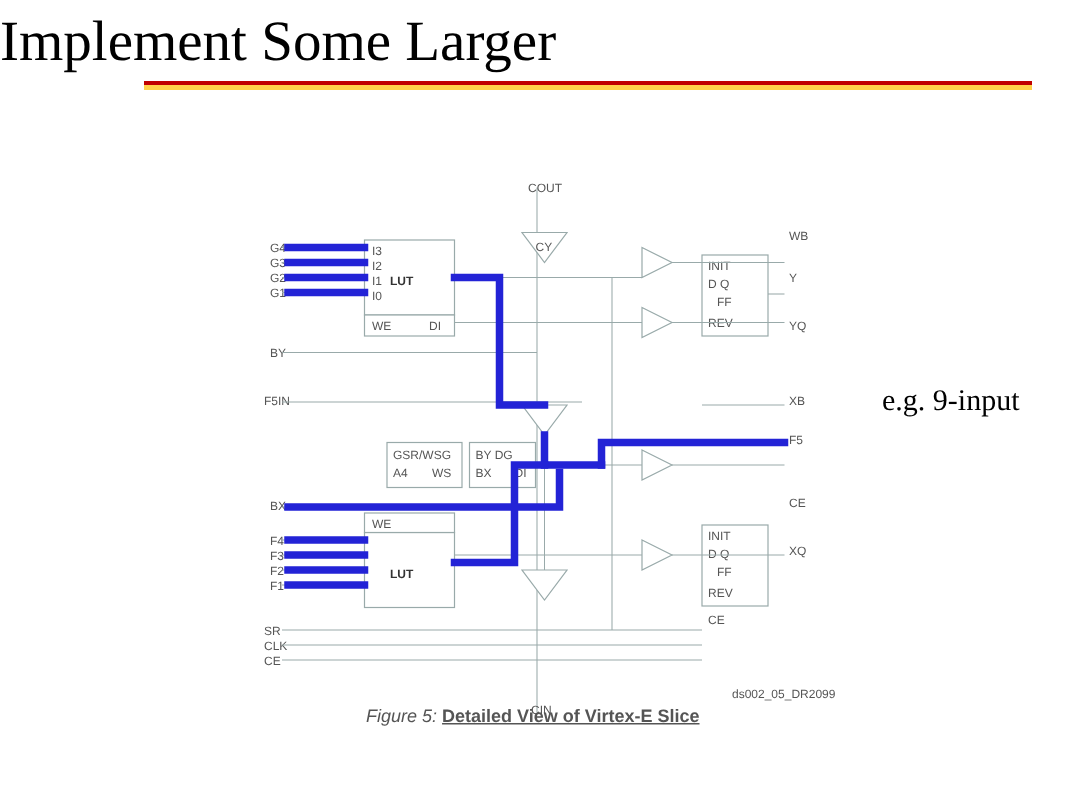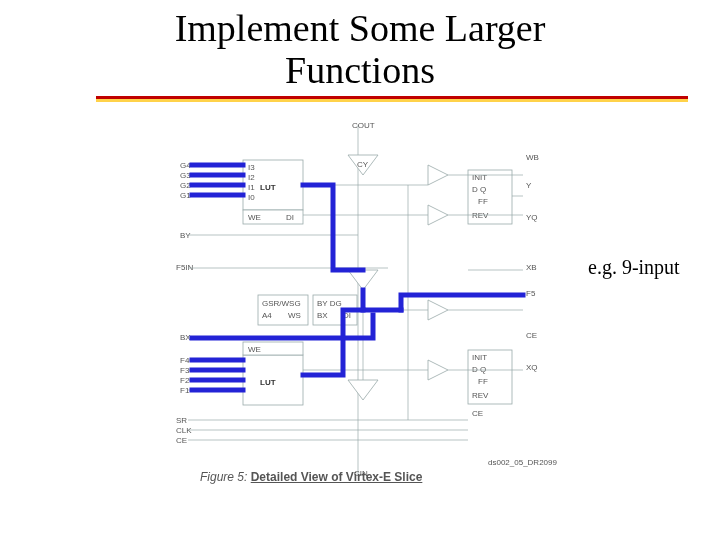--- a/index.html
+++ b/index.html
@@ -1,37 +1,36 @@
 <!DOCTYPE html>
 <html><head>
 <meta charset="utf-8">
 <style>
   * { margin: 0; padding: 0; box-sizing: border-box; }
   body { width: 720px; height: 540px; background: #fff; font-family: "Times New Roman", serif; position: relative; overflow: hidden; }
-  .title { text-align: center; font-size: 38px; padding-top: 8px; line-height: 1.1; }
+  .title { font-size: 38px; padding-top: 8px; line-height: 1.1; }
   .rule { height: 6px; margin: 4px 32px 0 96px; background: linear-gradient(#c00000 0 3px, #ffd24a 3px 6px); }
   .figwrap { position: absolute; left: 148px; top: 120px; width: 420px; height: 360px; }
   .caption { position: absolute; left: 200px; top: 470px; font-family: Arial, sans-serif; font-size: 12px; color: #555; }
-  .caption .figlabel { font-style: italic; }
+  .caption .figlabel { font-style: italic; margin-left: 44px; }
   .caption .figbold { font-weight: bold; text-decoration: underline; }
   .annot { position: absolute; left: 560px; top: 256px; font-size: 20px; margin-left: 28px; }
   
   .w { stroke: #9aa; stroke-width: 0.7; fill: none; }
   .b { stroke: #2323d6; stroke-width: 5; fill: none; stroke-linecap: square; }
   .box { fill: #fff; stroke: #9aa; stroke-width: 0.8; }
   .tri { fill: #fff; stroke: #9aa; stroke-width: 0.8; }
   .lbl { font: 8px Arial, sans-serif; fill: #555; }
   .lblb { font: bold 8px Arial, sans-serif; fill: #333; }
 </style>
 </head>
 <body>
 
 <div class="title">
   <span>Implement Some Larger</span><br>
-  <span>Functions</span>
 </div>
 <div class="rule"></div>
 
 <div class="figwrap">
 <svg viewBox="0 0 420 360" width="420" height="360">
 
   <line class="w" x1="210" y1="5" x2="210" y2="355"></line>
   <text class="lbl" x="204" y="8">COUT</text>
   <text class="lbl" x="206" y="356">CIN</text>
 

